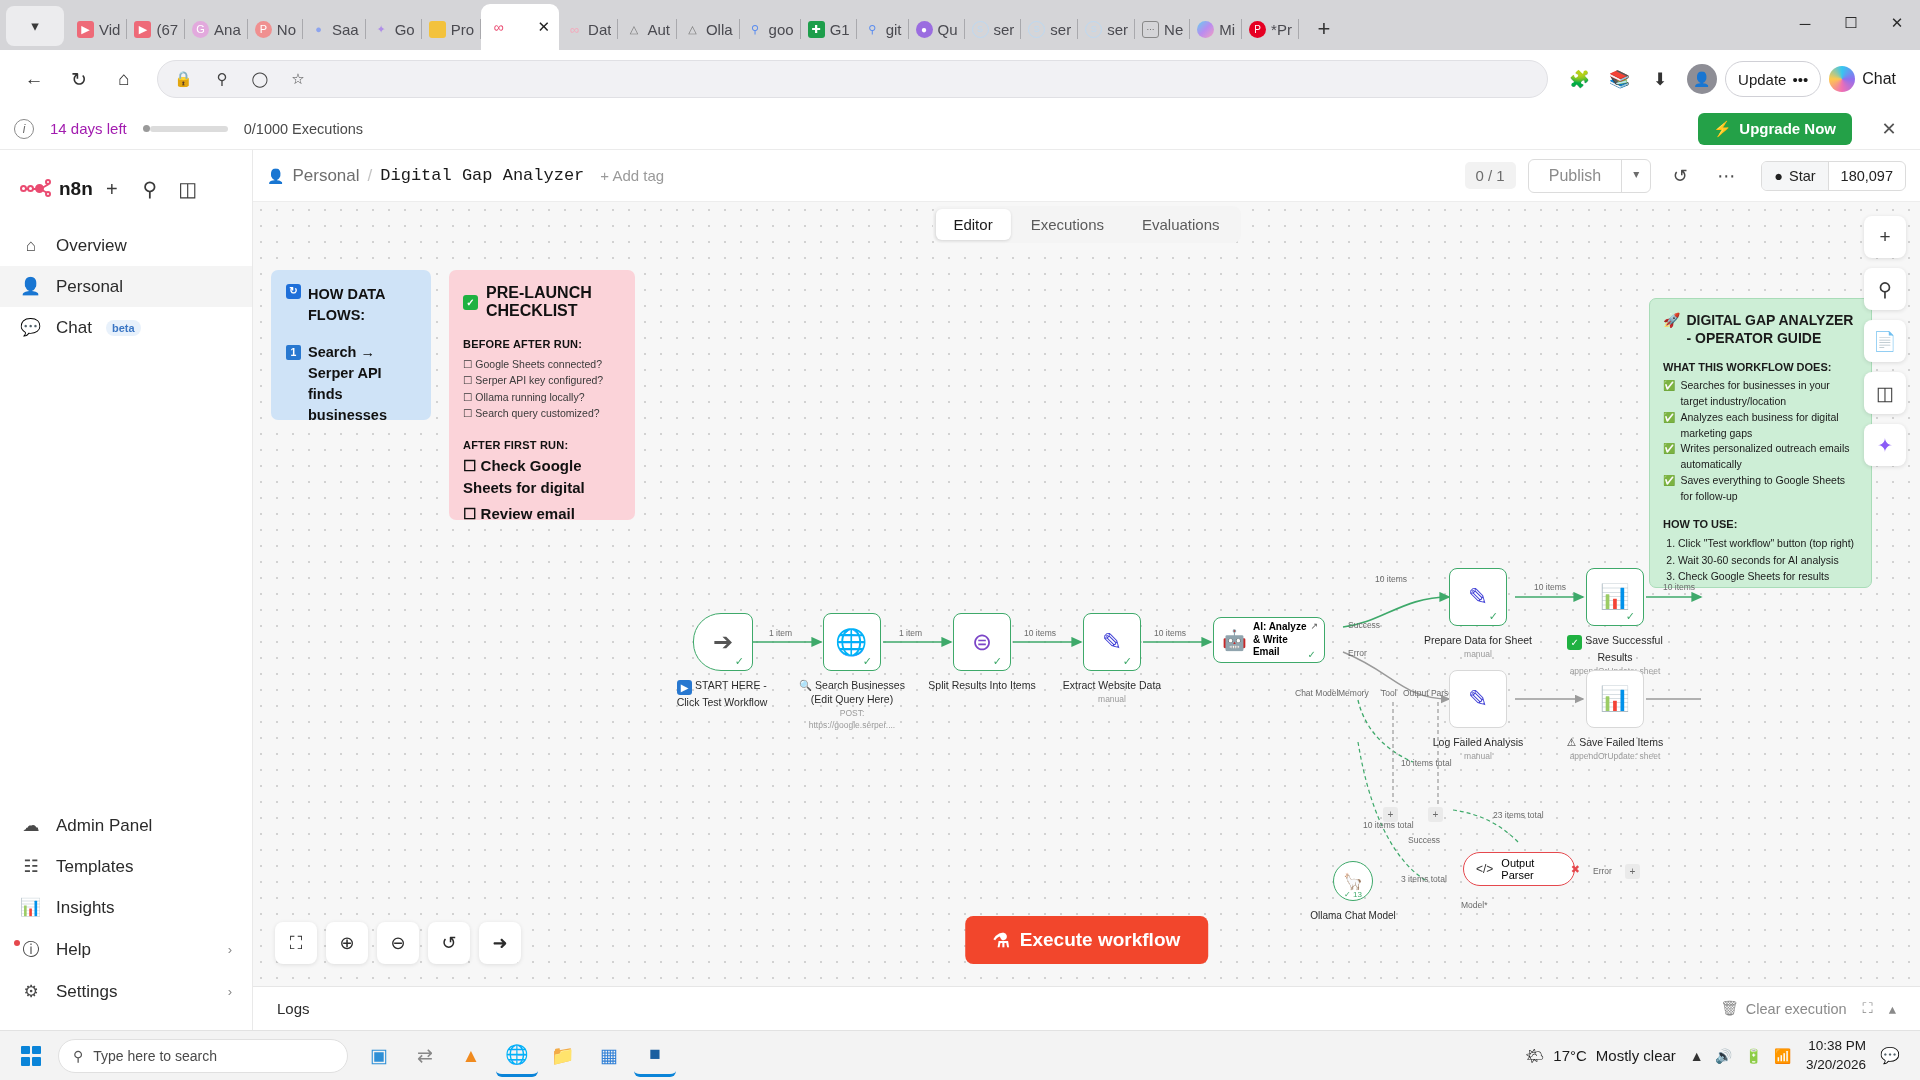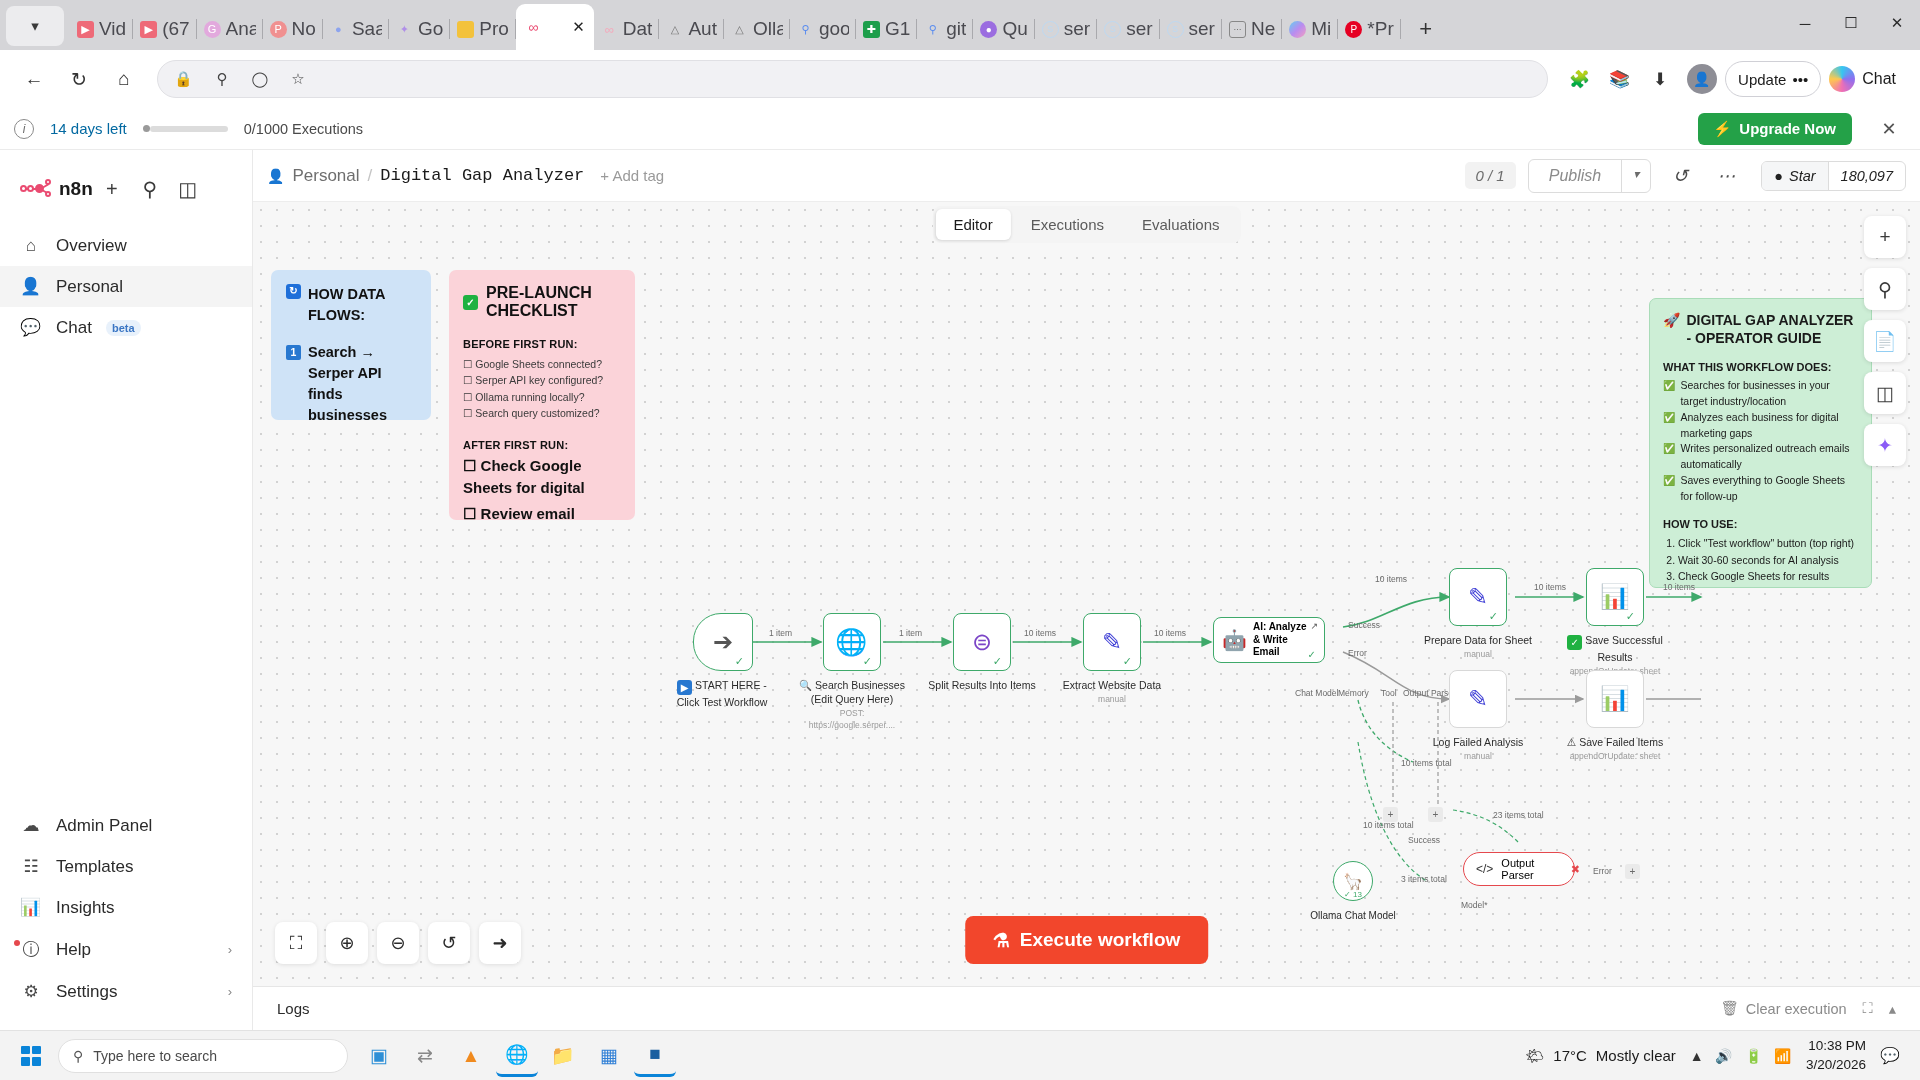--- a/index.html
+++ b/index.html
@@ -25,21 +25,21 @@
   }
   .tab:not(.active)::after {
     content:""; position:absolute; right:0; top:11px; height:20px; width:1px; background:#a9a9ad;
   }
   .tab.active {
     background:#fff; border-radius:9px 9px 0 0; max-width:none; width:78px;
     height:46px; justify-content:space-between; padding:0 9px;
   }
   .tab.active::after { display:none; }
   .tab .favicon { width:17px; height:17px; flex:0 0 17px; display:flex; align-items:center; justify-content:center; font-size:11px; border-radius:3px; }
-  .tab .tlabel { font-size:19px; color:#4a4a50; white-space:nowrap; overflow:hidden; }
+  .tab .tlabel { font-size:15px; color:#4a4a50; white-space:nowrap; overflow:hidden; }
   .tab-close { font-size:15px; color:#222; font-weight:400; }
   .newtab { width:34px; height:34px; display:flex; align-items:center; justify-content:center; font-size:22px; color:#333; margin:0 4px 4px 8px; }
   .wincontrols { position:absolute; right:0; top:0; height:46px; display:flex; align-items:center; }
   .wincontrols div { width:46px; height:46px; display:flex; align-items:center; justify-content:center; font-size:15px; color:#2b2b2b; }
 
   
   .addrbar { height:58px; background:#fff; display:flex; align-items:center; padding:0 14px; gap:5px; }
   .nav-btn { width:40px; height:40px; border-radius:50%; display:flex; align-items:center; justify-content:center; font-size:19px; color:#333; }
   .urlbox {
     flex:1; height:38px; background:#f1f1f4; border-radius:19px; display:flex; align-items:center;
@@ -52,21 +52,21 @@
   .avatar-circle { width:30px; height:30px; border-radius:50%; background:#8e8e96; display:flex;align-items:center;justify-content:center;color:#fff;font-size:14px; margin:0 6px;}
   .update-btn { height:36px; border:1px solid #d0d0d6; border-radius:18px; display:flex; align-items:center; gap:6px; padding:0 12px; font-size:15px; color:#1b1b1b; }
   .copilot { display:flex; align-items:center; gap:7px; padding:0 10px 0 6px; font-size:16px; color:#1b1b1b; }
   .copilot-dot { width:26px;height:26px;border-radius:50%;background:conic-gradient(#35c7f0,#8e6ff0,#f06fb4,#ffc94d,#35c7f0); }
 
   
   .page { position:absolute; top:108px; left:0; width:1920px; height:922px; background:#fff; }
 
   .banner { height:42px; display:flex; align-items:center; padding:0 14px; gap:16px; border-bottom:1px solid #ebebeb;}
   .banner .info-ic { width:20px;height:20px;border:1.4px solid #8a8a8a;border-radius:50%;display:flex;align-items:center;justify-content:center;font-size:12px;color:#6c6c6c;font-style:italic;}
-  .banner .days { font-size:15px; color:#0369a1; }
+  .banner .days { font-size:15px; color:#a21caf; }
   .prog-wrap { display:flex; align-items:center; gap:0; }
   .prog-dot { width:7px;height:7px;border-radius:50%;background:#9a9a9a;}
   .prog-bar { width:78px;height:6px;background:#dcdcdc;border-radius:3px;}
   .banner .execs { font-size:14.5px; color:#4a4a4a; }
   .upgrade-btn { margin-left:auto; background:#24a148; color:#fff; height:32px; border-radius:6px; display:flex;align-items:center;gap:7px;padding:0 16px;font-size:15px;font-weight:bold;}
   .banner-close { width:34px;height:34px;display:flex;align-items:center;justify-content:center;font-size:18px;color:#555;margin-left:4px;}
 
   .body-row { display:flex; height:880px; }
 
   
@@ -99,21 +99,21 @@
   
   .main { flex:1; display:flex; flex-direction:column; position:relative; }
   .wf-header { height:52px; display:flex; align-items:center; padding:0 14px; border-bottom:1px solid #ededed; position:relative; background:#fff;}
   .crumb { display:flex; align-items:center; gap:8px; font-size:17px; color:#6e6e6e;}
   .crumb .sep { color:#c4c4c4; }
   .crumb .cur { color:#1a1a1a;font-family:Liberation Mono, monospace; }
   .addtag { color:#9a9a9a; font-size:15px; margin-left:16px;}
   .wf-tabs { position:absolute; left:50%; transform:translateX(-50%); top:56px; display:flex; background:#f4f4f4; border-radius:8px; padding:3px; gap:2px; z-index:6;}
   .wf-tab { padding:7px 18px; font-size:15px; color:#5b5b5b; border-radius:6px;}
   .wf-tab.active { background:#fff; color:#1a1a1a; box-shadow:0 1px 3px rgba(0,0,0,.12);}
-  .wf-right { margin-left:auto; display:flex; align-items:center; gap:12px;font-style:italic;}
+  .wf-right { margin-left:auto; display:flex; align-items:center; gap:12px;}
   .counter { background:#f2f2f2; color:#6c6c6c; font-size:15px; padding:5px 11px; border-radius:5px;}
   .publish { display:flex; border:1px solid #dcdcdc; border-radius:6px; overflow:hidden;}
   .publish .lbl { padding:7px 20px; font-size:16px; color:#8b8b8b; }
   .publish .arr { padding:7px 11px; font-size:12px; color:#6c6c6c; border-left:1px solid #dcdcdc;}
   .wf-right .ic { width:34px;height:34px;display:flex;align-items:center;justify-content:center;font-size:18px;color:#4a4a4a;}
   .starbox { display:flex; border:1px solid #dcdcdc; border-radius:6px; overflow:hidden; margin-left:6px;}
   .starbox .gh { display:flex;align-items:center;gap:6px; background:#f5f6f7; padding:6px 12px; font-size:14.5px; color:#222;}
   .starbox .cnt { padding:6px 12px; font-size:14.5px; color:#222; border-left:1px solid #dcdcdc;}
 
   
@@ -467,21 +467,21 @@
 
             </div>
           </div>
 
           <div class="sticky pink" style="left:196px; top:68px; width:186px; height:250px;">
             <div class="pink-note">
               <div class="h">
                 <span class="emoji-box" style="background:#1fb141;">✓</span>
                 <span>PRE-LAUNCH CHECKLIST</span>
               </div>
-              <div class="sec">BEFORE FIRST RUN:</div>
+              <div class="sec">BEFORE AFTER RUN:</div>
               <div class="tiny">
                 <div>☐ Google Sheets connected?</div>
                 <div>☐ Serper API key configured?</div>
                 <div>☐ Ollama running locally?</div>
                 <div>☐ Search query customized?</div>
               </div>
               <div class="sec">AFTER FIRST RUN:</div>
               <div class="big">☐ Check Google Sheets for digital</div>
               <div class="big">☐ Review email quality</div>
 

